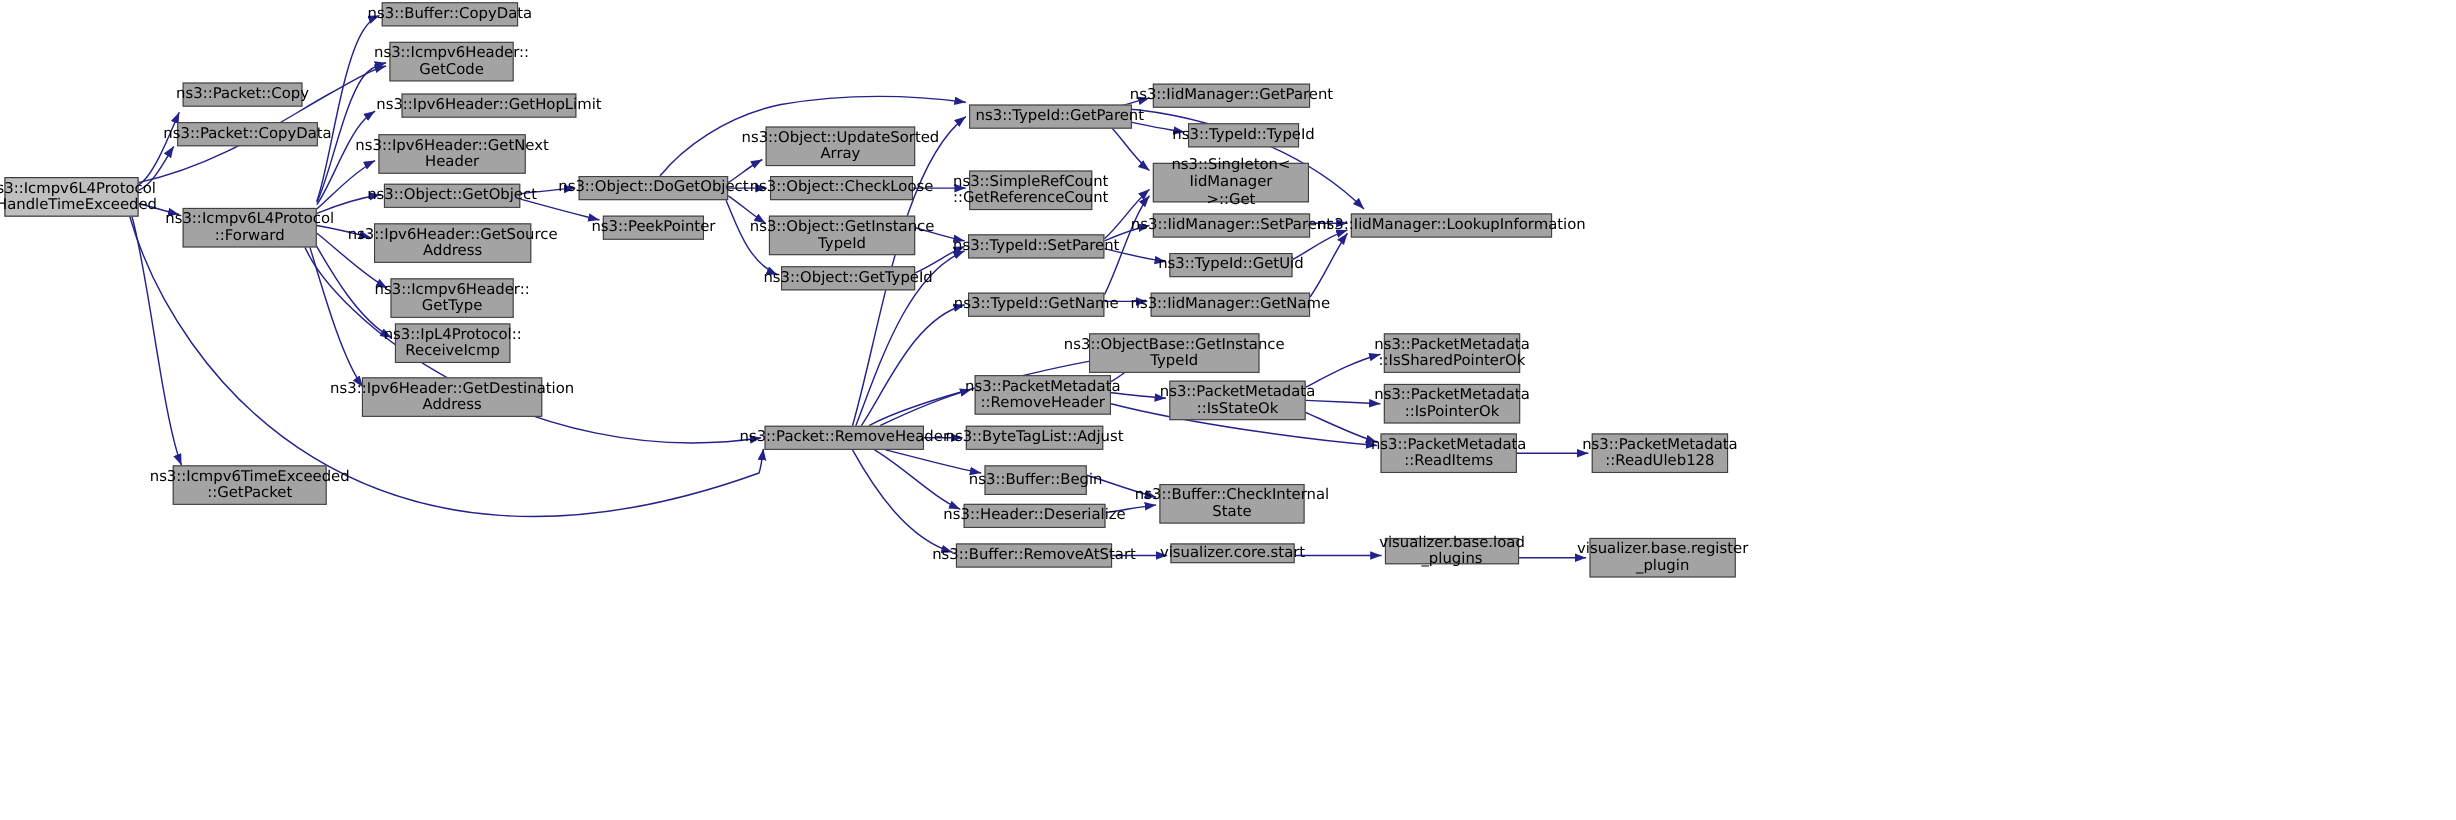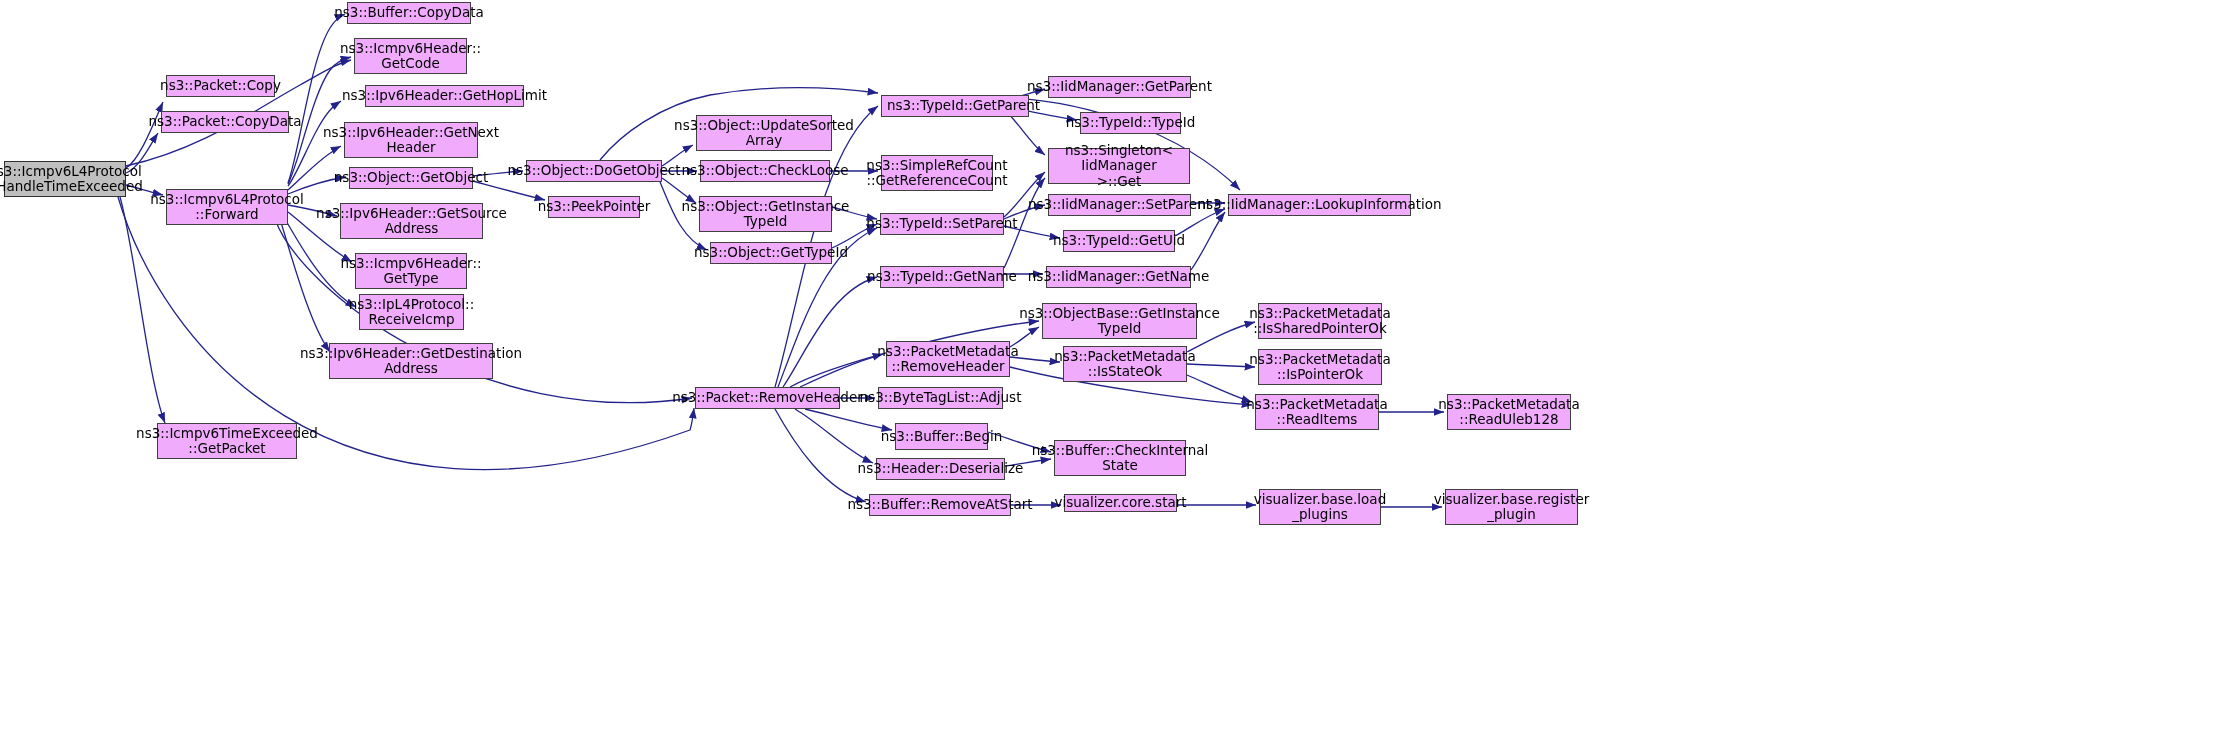--- a/index.html
+++ b/index.html
@@ -8,21 +8,21 @@
     width:2233px;height:745px;
     background:#ffffff;
     font-family:"DejaVu Sans","Liberation Sans",sans-serif;
     overflow:hidden;
   }
   #edges{position:absolute;left:0;top:0;width:2233px;height:745px;pointer-events:none;}
   .node{
     position:absolute;
     box-sizing:border-box;
     border:1px solid #404040;
-    background:#f0abfc;
+    background:#a3a3a3;
     color:#000000;
     font-size:13.5px;
     line-height:15.5px;
     display:flex;
     align-items:center;
     justify-content:center;
     text-align:center;
     white-space:pre-line;
     padding:0 3px;
   }
@@ -138,38 +138,38 @@
       <div class="node" style="left: 695px; top: 387px; width: 145px; height: 22px;">ns3::Packet::RemoveHeader</div>
       <div class="node" style="left: 878px; top: 387px; width: 125px; height: 22px;">ns3::ByteTagList::Adjust</div>
       <div class="node" style="left: 895px; top: 423px; width: 93px; height: 27px;">ns3::Buffer::Begin</div>
       <div class="node" style="left: 876px; top: 458px; width: 129px; height: 22px;">ns3::Header::Deserialize</div>
       <div class="node" style="left: 869px; top: 494px; width: 142px; height: 22px;">ns3::Buffer::RemoveAtStart</div>
       <div class="node" style="left: 881px; top: 95px; width: 148px; height: 22px; padding-left: 20px;">ns3::TypeId::GetParent</div>
       <div class="node" style="left: 881px; top: 155px; width: 112px; height: 36px;">ns3::SimpleRefCount
 ::GetReferenceCount</div>
       <div class="node" style="left: 880px; top: 213px; width: 124px; height: 22px;">ns3::TypeId::SetParent</div>
       <div class="node" style="left: 880px; top: 266px; width: 124px; height: 22px;">ns3::TypeId::GetName</div>
-      <div class="node" style="left: 1042px; top: 303px; width: 155px; height: 36px;">ns3::ObjectBase::GetInstance
+      <div class="node" style="left: 990px; top: 303px; width: 155px; height: 36px;">ns3::ObjectBase::GetInstance
 TypeId</div>
       <div class="node" style="left: 886px; top: 341px; width: 124px; height: 36px;">ns3::PacketMetadata
 ::RemoveHeader</div>
       <div class="node" style="left: 1063px; top: 346px; width: 124px; height: 36px;">ns3::PacketMetadata
 ::IsStateOk</div>
       <div class="node" style="left: 1255px; top: 394px; width: 124px; height: 36px;">ns3::PacketMetadata
 ::ReadItems</div>
       <div class="node" style="left: 1258px; top: 303px; width: 124px; height: 36px;">ns3::PacketMetadata
 ::IsSharedPointerOk</div>
       <div class="node" style="left: 1258px; top: 349px; width: 124px; height: 36px;">ns3::PacketMetadata
 ::IsPointerOk</div>
       <div class="node" style="left: 1447px; top: 394px; width: 124px; height: 36px;">ns3::PacketMetadata
 ::ReadUleb128</div>
       <div class="node" style="left: 1054px; top: 440px; width: 132px; height: 36px;">ns3::Buffer::CheckInternal
 State</div>
       <div class="node" style="left: 1064px; top: 494px; width: 113px; height: 18px;">visualizer.core.start</div>
-      <div class="node" style="left: 1259px; top: 489px; width: 122px; height: 36px;">visualizer.base.load
+      <div class="node" style="left: 1259px; top: 489px; width: 122px; height: 24px;">visualizer.base.load
 _plugins</div>
       <div class="node" style="left: 1445px; top: 489px; width: 133px; height: 36px;">visualizer.base.register
 _plugin</div>
       <div class="node" style="left: 1048px; top: 76px; width: 143px; height: 22px;">ns3::IidManager::GetParent</div>
       <div class="node" style="left: 1080px; top: 112px; width: 101px; height: 22px;">ns3::TypeId::TypeId</div>
       <div class="node" style="left: 1048px; top: 148px; width: 142px; height: 36px;">ns3::Singleton&lt; IidManager
 &gt;::Get</div>
       <div class="node" style="left: 1048px; top: 194px; width: 143px; height: 22px;">ns3::IidManager::SetParent</div>
       <div class="node" style="left: 1063px; top: 230px; width: 112px; height: 22px;">ns3::TypeId::GetUid</div>
       <div class="node" style="left: 1046px; top: 266px; width: 145px; height: 22px;">ns3::IidManager::GetName</div>

